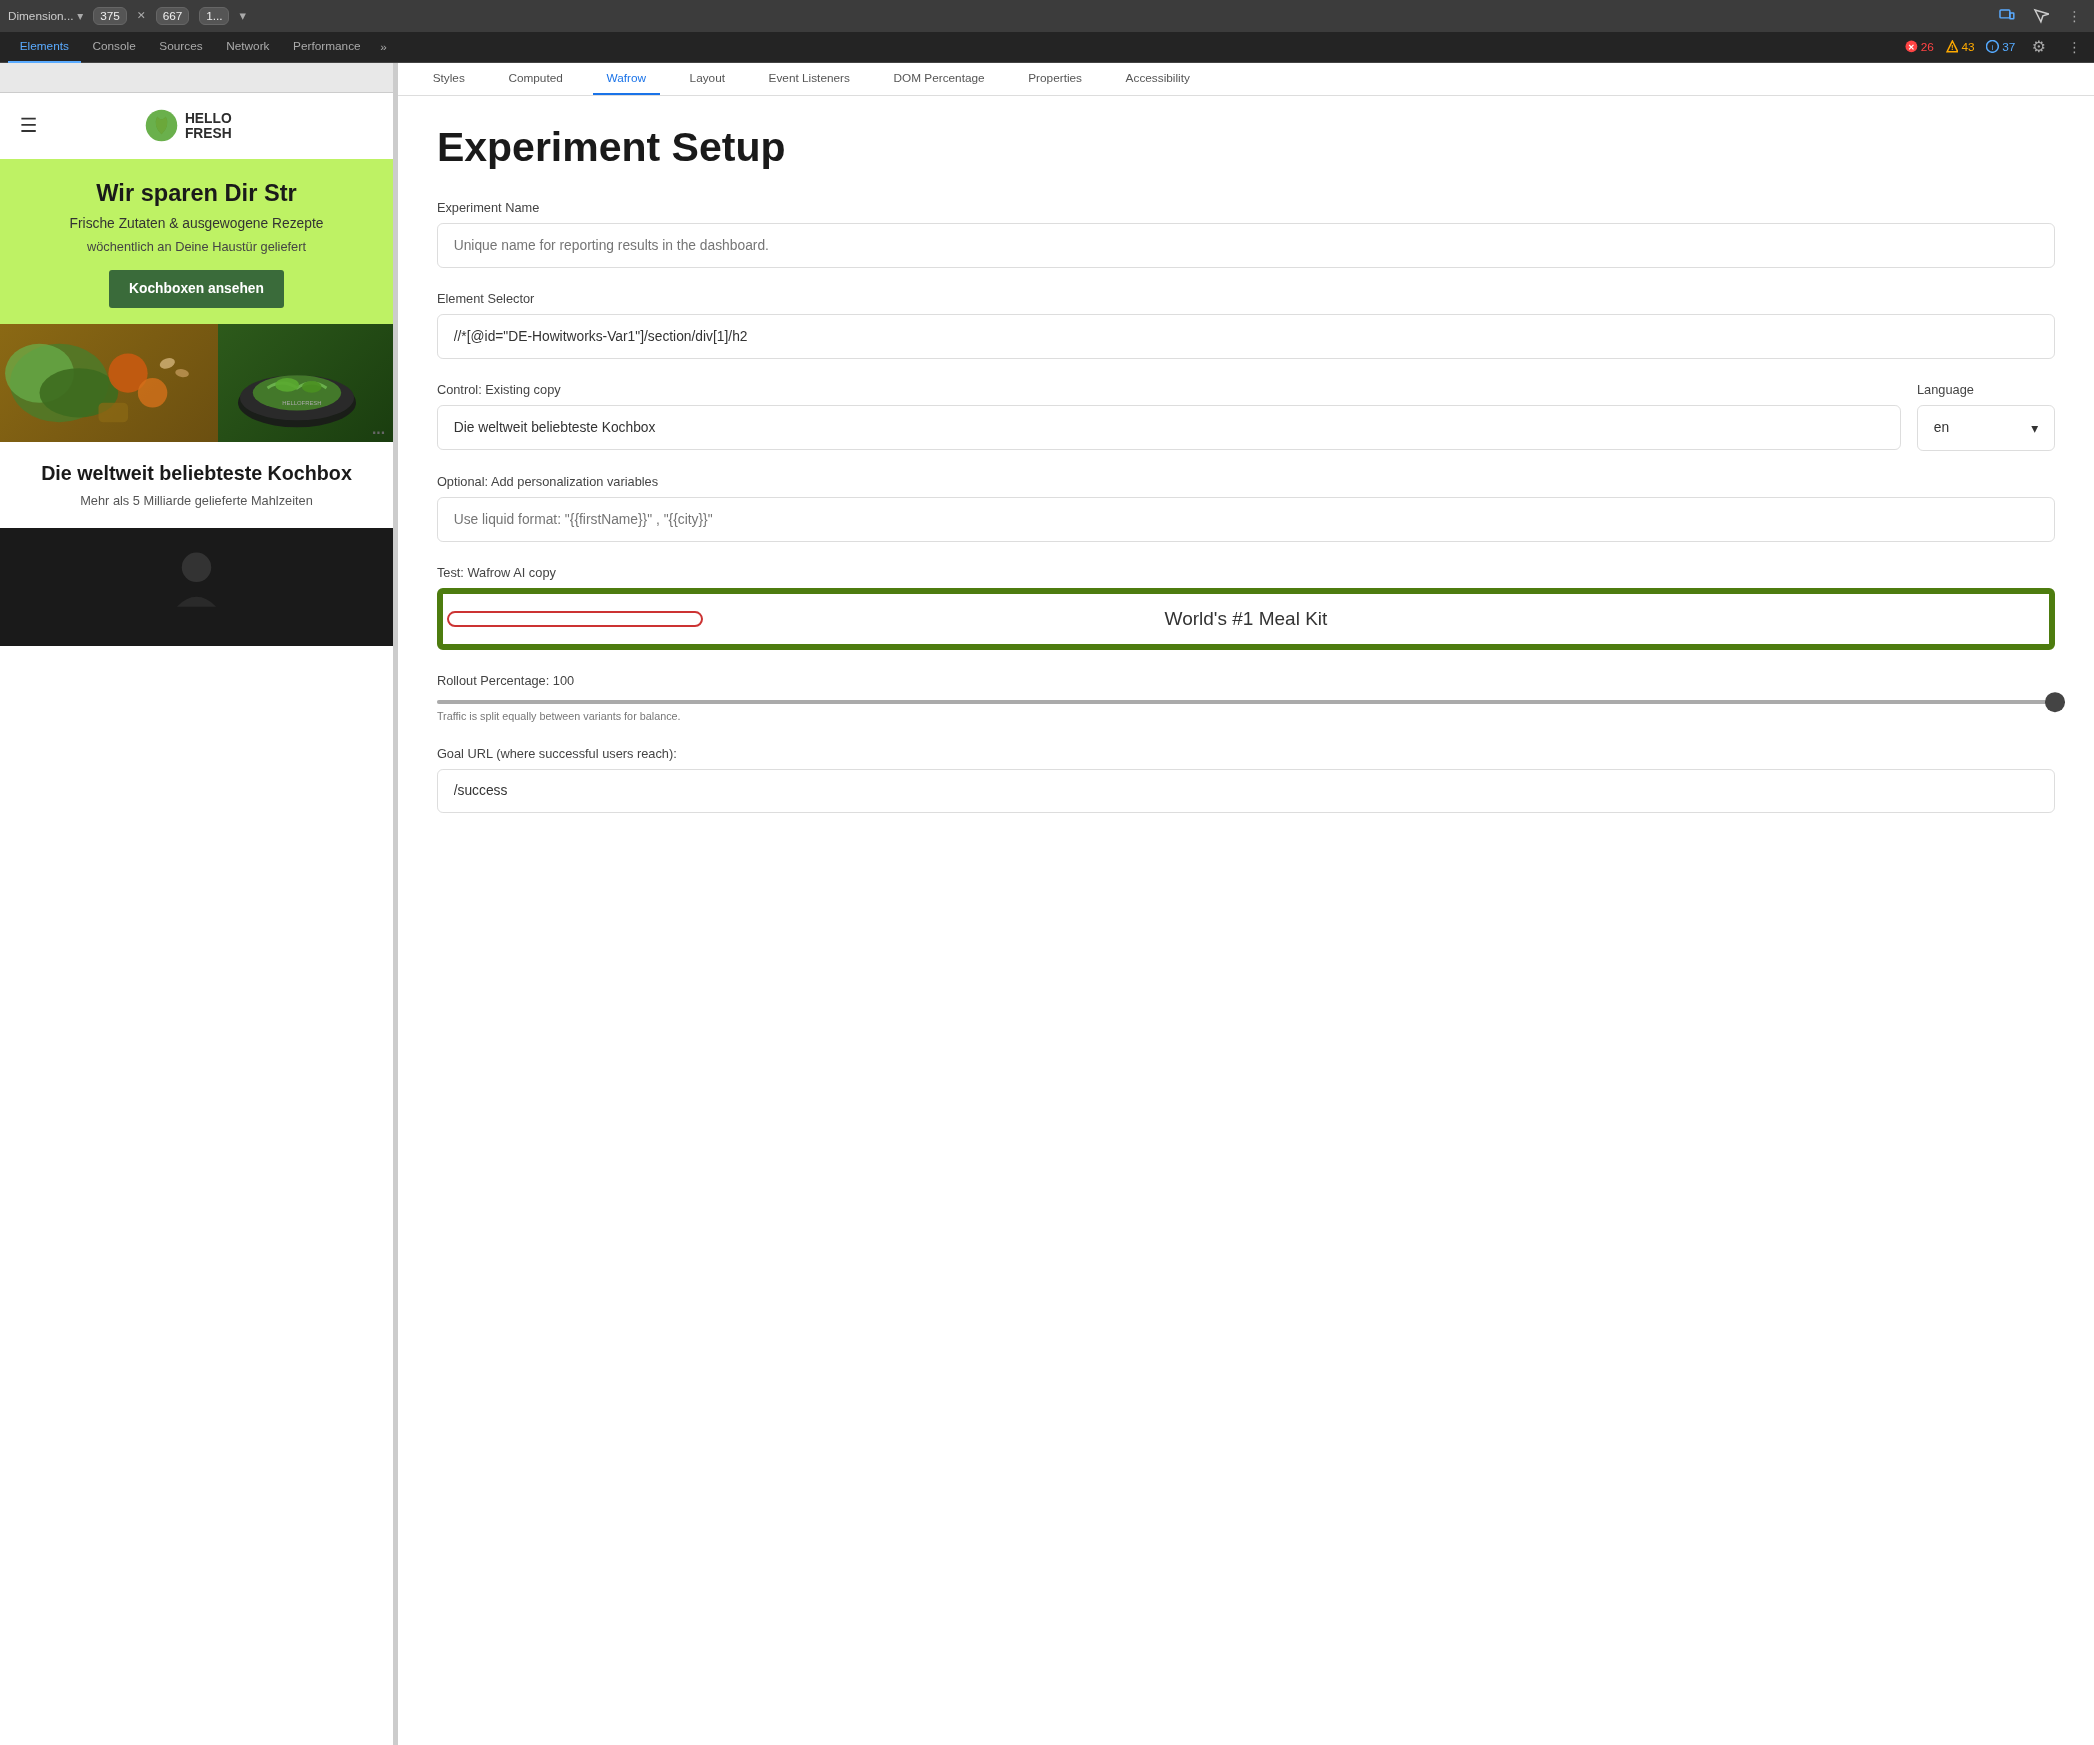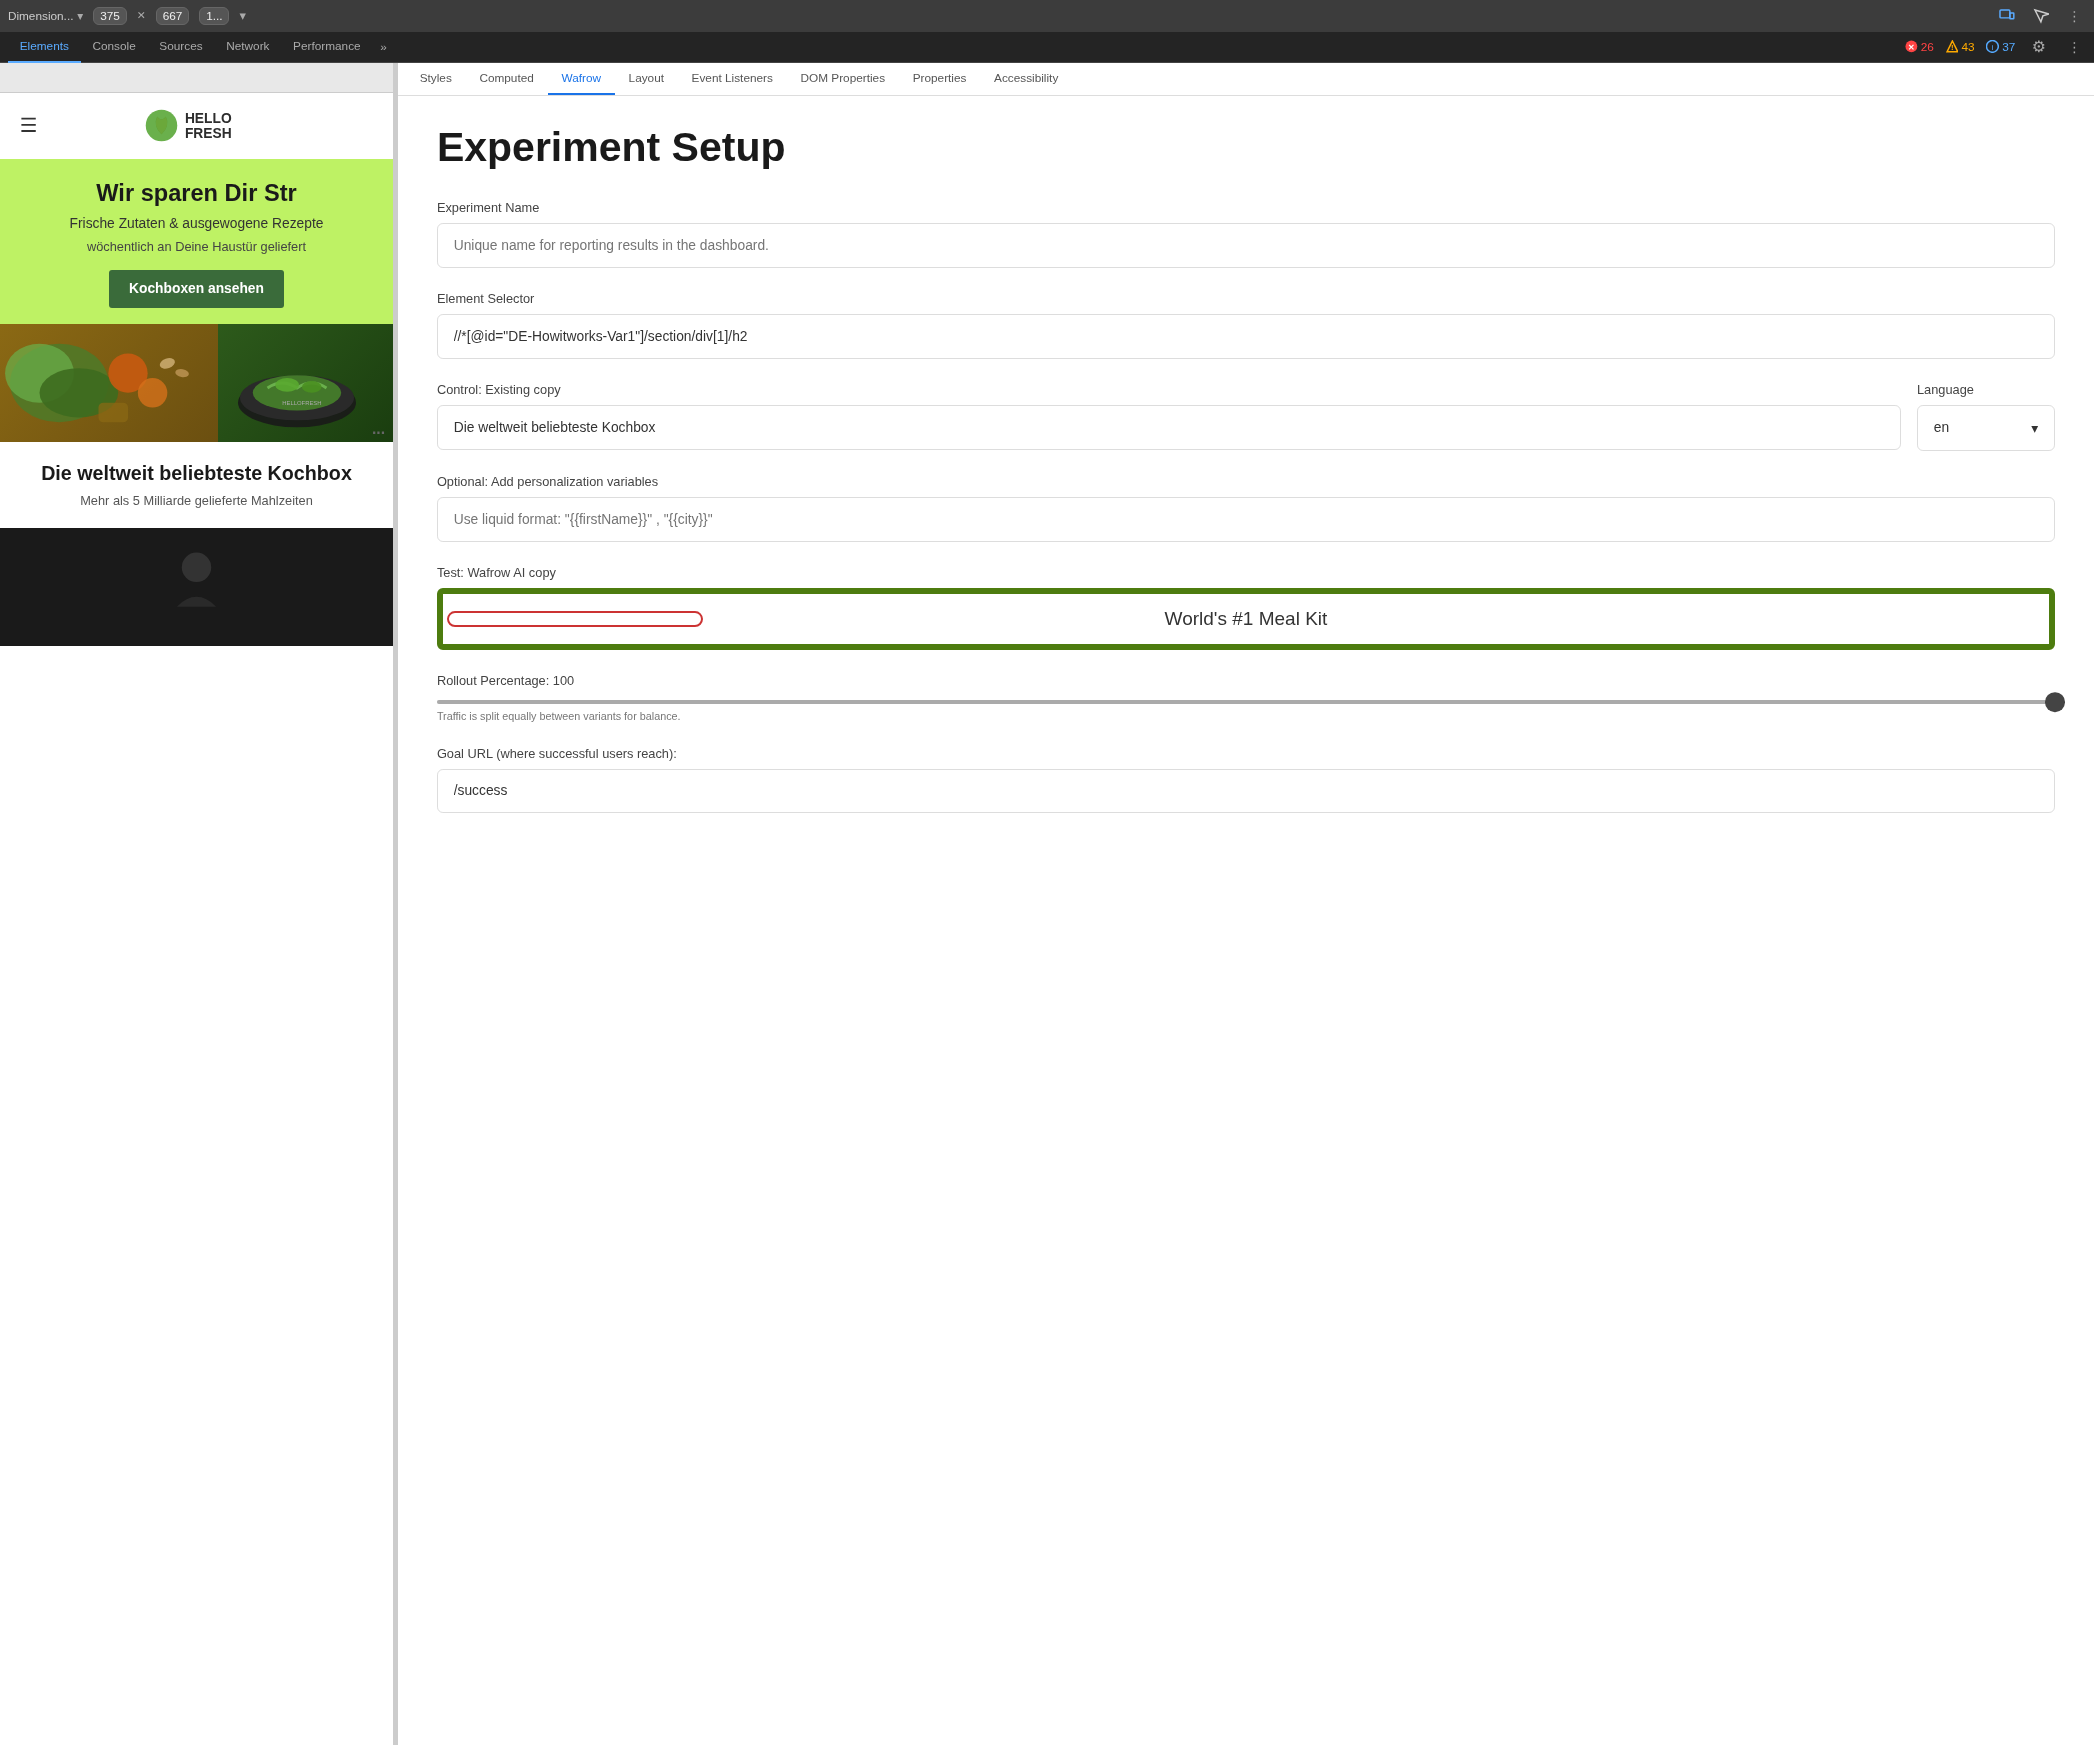--- a/index.html
+++ b/index.html
@@ -245,26 +245,26 @@
     .experiment-panel {
       flex: 1;
       background: white;
       overflow-y: auto;
       padding: 29.6px 39px 39px 39px;
     }
 
     
     .sub-tabs {
       display: flex;
-      gap: 0;
+      gap: 16px;
       border-bottom: 1px solid #ddd;
       margin-bottom: 0;
       flex-shrink: 0;
       background: white;
-      padding: 0 8px;
+      padding: 0 21px;
     }
     .sub-tab {
       padding: 7.9px 13.8px;
       font-size: 11.8px;
       color: #555;
       cursor: pointer;
       border-bottom: 2px solid transparent;
     }
     .sub-tab.active {
       color: #1a73e8;
@@ -601,21 +601,21 @@
       <div class="sub-tab active">
         <span>Wafrow</span>
       </div>
       <div class="sub-tab">
         <span>Layout</span>
       </div>
       <div class="sub-tab">
         <span>Event Listeners</span>
       </div>
       <div class="sub-tab">
-        <span>DOM Properties</span>
+        <span>DOM Percentage</span>
       </div>
       <div class="sub-tab">
         <span>Properties</span>
       </div>
       <div class="sub-tab">
         <span>Accessibility</span>
       </div>
     </div>
 
     <div class="experiment-panel">

